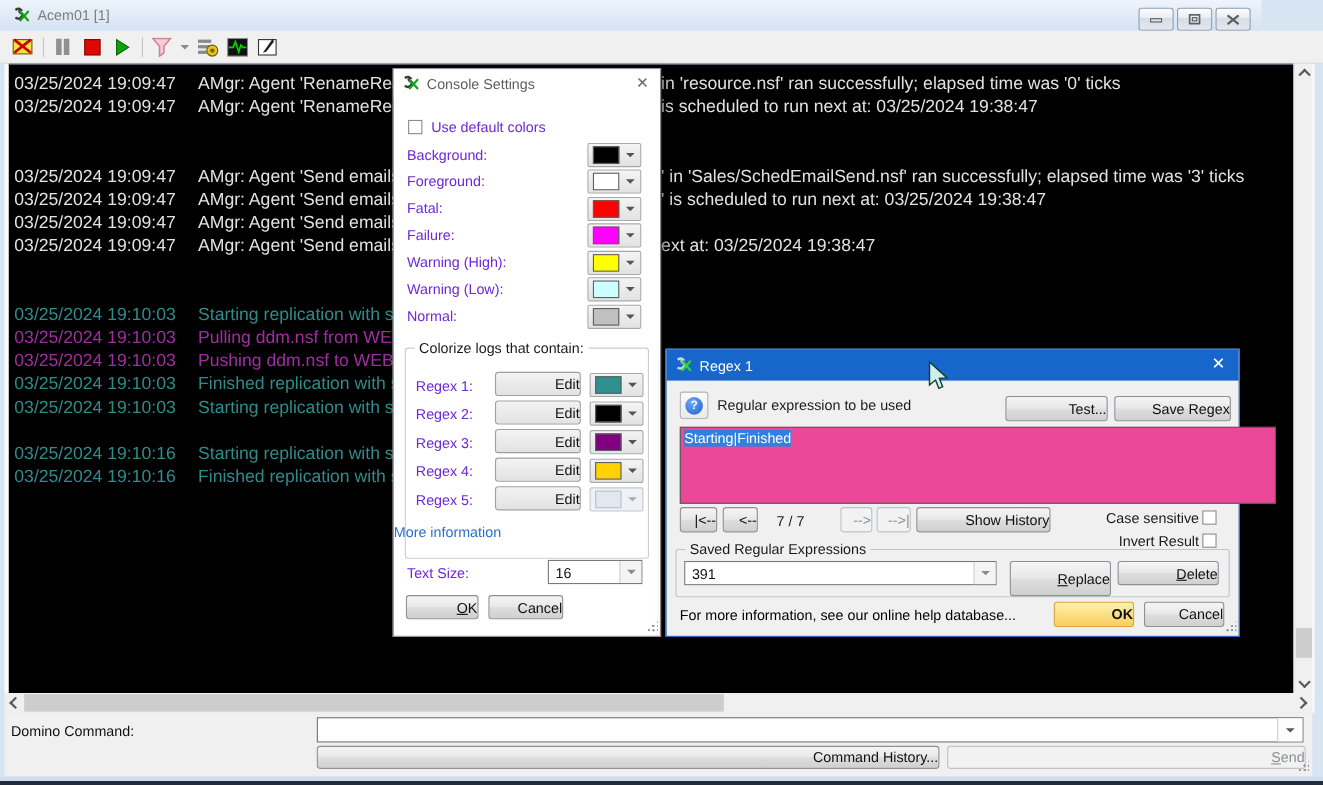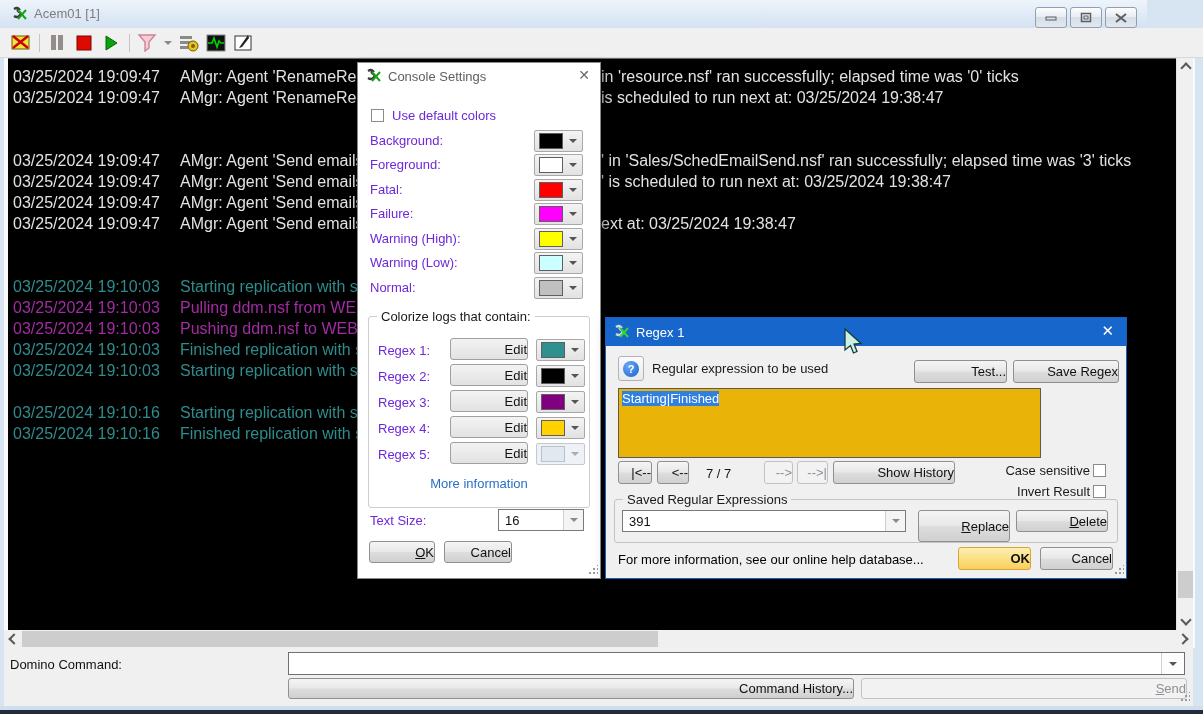--- a/index.html
+++ b/index.html
@@ -86,21 +86,21 @@
   .combo{position:absolute;background:#fff;border:1px solid #7a7a7a;box-sizing:border-box;}
   .combo .val{position:absolute;left:6px;top:3px;font-size:13px;color:#111;}
   .combo .dz{position:absolute;right:0;top:0;bottom:0;width:19px;border-left:1px solid #d0d0d0;
     background:#f4f4f4;display:flex;align-items:center;justify-content:center;}
   .dlg-rx{left:605px;top:317px;width:520px;height:260px;background:#f0f0f0;
     border:1px solid #1a5fc0;box-shadow:4px 4px 12px rgba(0,0,0,.5);}
   .rx-title{position:absolute;left:0;top:0;width:100%;height:28px;background:#1766cb;}
   .rx-title .t{position:absolute;left:30px;top:7px;font-size:13px;color:#fff;}
   .rx-title .closex{color:#fff;font-size:15px;top:6px;right:12px;}
   .rx-label{position:absolute;font-size:13px;color:#1a1a1a;}
-  .rx-text{position:absolute;left:12px;top:70px;width:423px;height:70px;background:#eab308;
+  .rx-text{position:absolute;left:12px;top:70px;width:542px;height:70px;background:#ec4899;
     border:1px solid #5a5a5a;box-sizing:border-box;font-size:13px;padding:2px 3px;}
   .sel{background:#2f80e0;color:#fff;}
   .helpbtn{position:absolute;left:12px;top:38px;width:24px;height:23px;border:1px solid #b0b5bb;border-radius:3px;
     background:linear-gradient(#fbfbfb,#e9e9e9);display:flex;align-items:center;justify-content:center;}
   .helpcirc{width:16px;height:16px;border-radius:50%;background:radial-gradient(circle at 35% 30%,#6aa9f4,#1b5fd0);
     color:#fff;font-size:11px;font-weight:bold;display:flex;align-items:center;justify-content:center;}
   .okhl{background:linear-gradient(#fdf0af,#f9cf5c);border:1px solid #d9a43a;font-weight:bold;}
 </style>
 </head>
 <body>
@@ -331,21 +331,21 @@
       <span class="caret"></span>
     </div>
   <span class="cs-label" style="top:384px;left:20px">Regex 5:</span>
   <div class="btn flat" style="position:absolute;left:92px;top:379px;width:78px;height:22px">
       <span>Edit</span>
     </div>
   <div class="swatch-combo disabled" style="left:178px;top:380px">
       <span class="swatch" style="background: rgb(226, 232, 240);"></span>
       <span class="caret"></span>
     </div>
-  <span class="link" style="position:absolute;left:0;right:0;top:413px;text-align:center">More information</span>
+  <span class="link" style="position:absolute;left:0;right:0;top:413px;">More information</span>
 
   <span class="cs-label" style="top:450px">Text Size:</span>
   <div class="combo" style="left:140px;top:446px;width:86px;height:22px">
     <span class="val">16</span>
     <span class="dz">
         <span class="caret" style="border-top-color:#8a8a8a"></span>
       </span>
   </div>
   <div class="btn" style="position:absolute;left:11px;top:478px;width:66px;height:22px">
       <span class="ul">OK</span>

